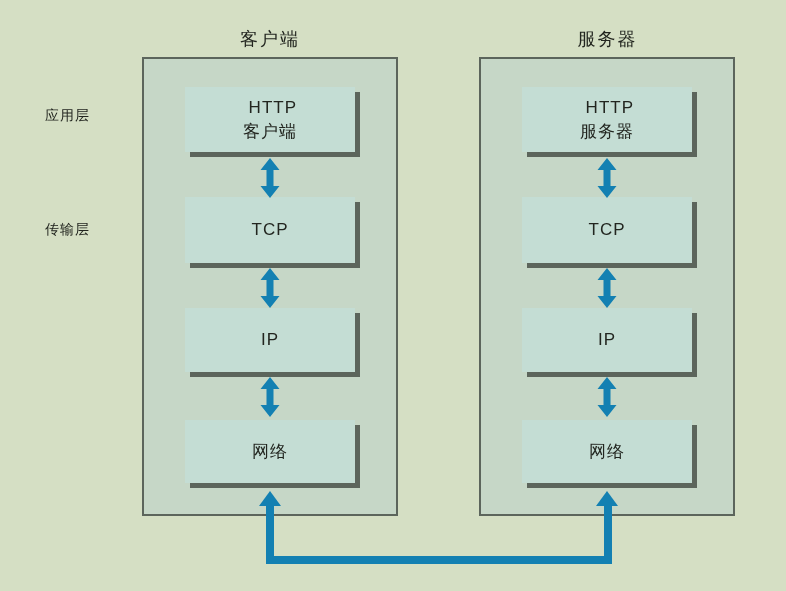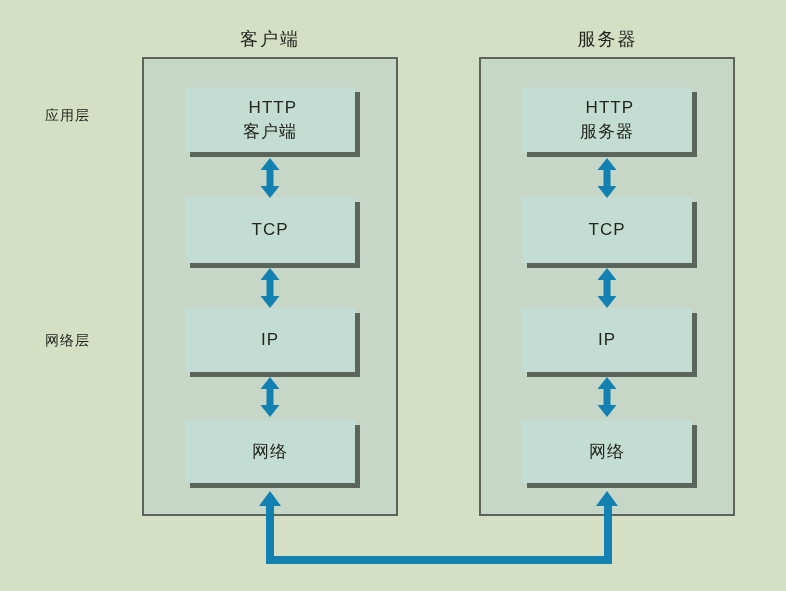--- a/index.html
+++ b/index.html
@@ -49,21 +49,21 @@
     border-right:11px solid transparent;
     border-bottom:15px solid var(--arrow);
   }
 </style>
 </head>
 <body>
 
 <div class="stage">
 
   <div class="layer-label" style="top:116px">应用层</div>
-  <div class="layer-label" style="top:341px">网络层</div>
+  <div class="layer-label" style="top:230px">传输层</div>
 
   <div class="col-title" style="left:142px;width:256px">客户端</div>
   <div class="col-title" style="left:479px;width:257px">服务器</div>
 
   <div class="panel" style="left:142px"></div>
   <div class="panel" style="left:479px"></div>
 
   <div class="node" style="left:185px;top:87px;height:65px">HTTP
 客户端</div>
   <div class="node" style="left:185px;top:197px;height:66px">TCP</div>

